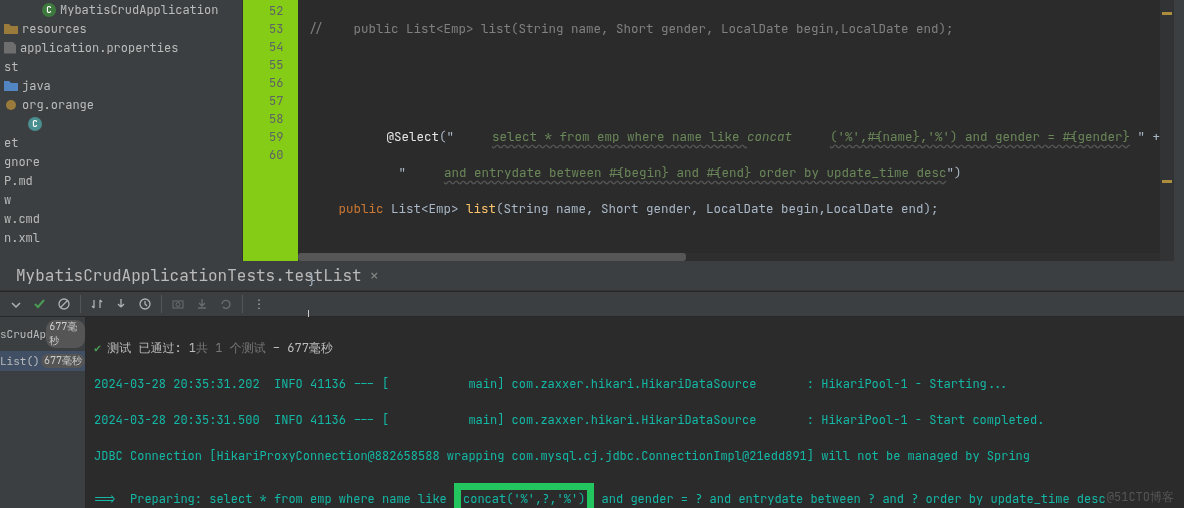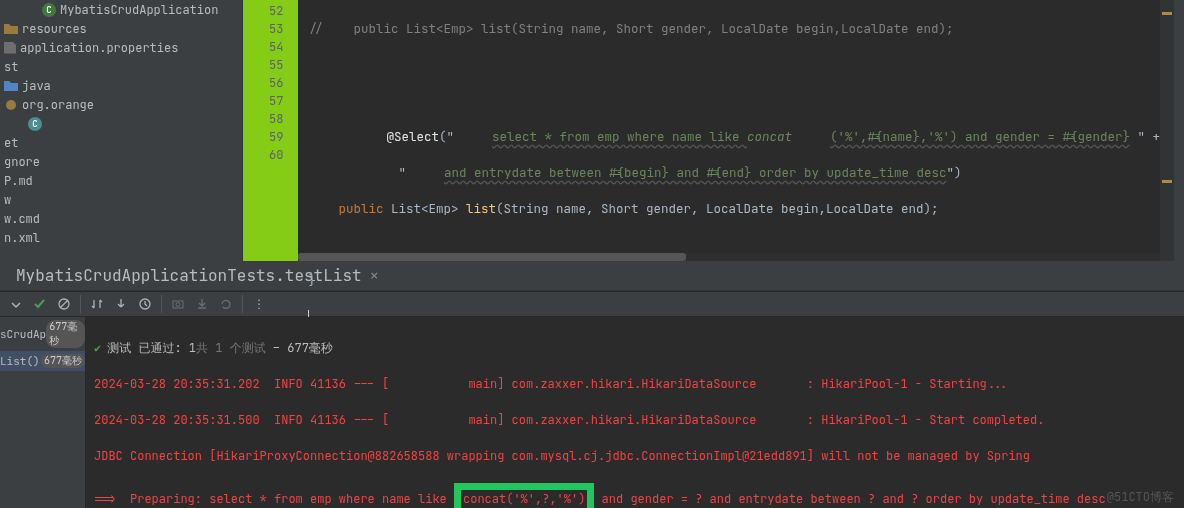--- a/index.html
+++ b/index.html
@@ -213,21 +213,21 @@
       line-height: 18px;
       white-space: pre;
       overflow: hidden;
       position: relative;
     }
     .console .pass-icon {
       color: #499c54;
       margin-right: 6px;
     }
     .console .summary { color: #bbb; }
-    .console .log { color: #ef4444; }
+    .console .log { color: #14b8a6; }
     .hilite-box {
       border: 7px solid #22c55e;
       display: inline-block;
       padding: 0 2px;
     }
     .watermark {
       position: absolute;
       right: 10px;
       bottom: 2px;
       color: #555;

